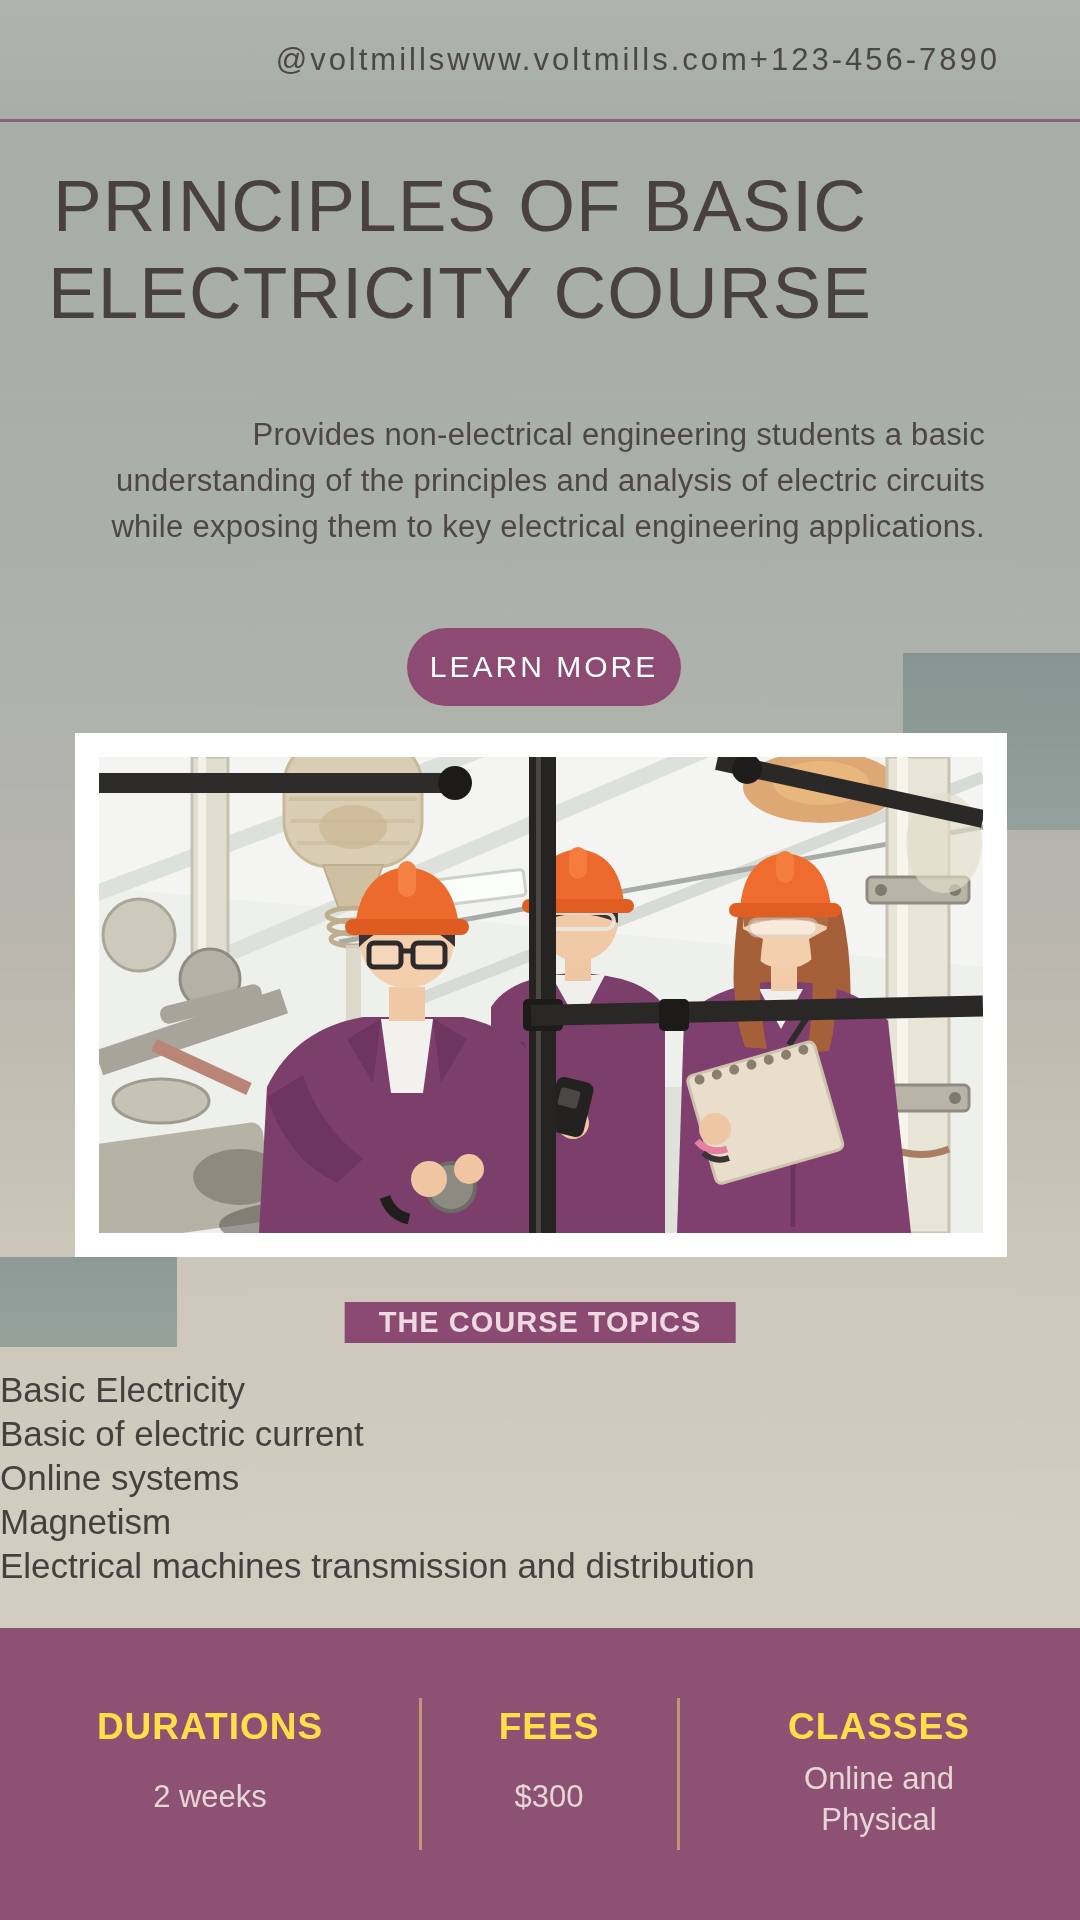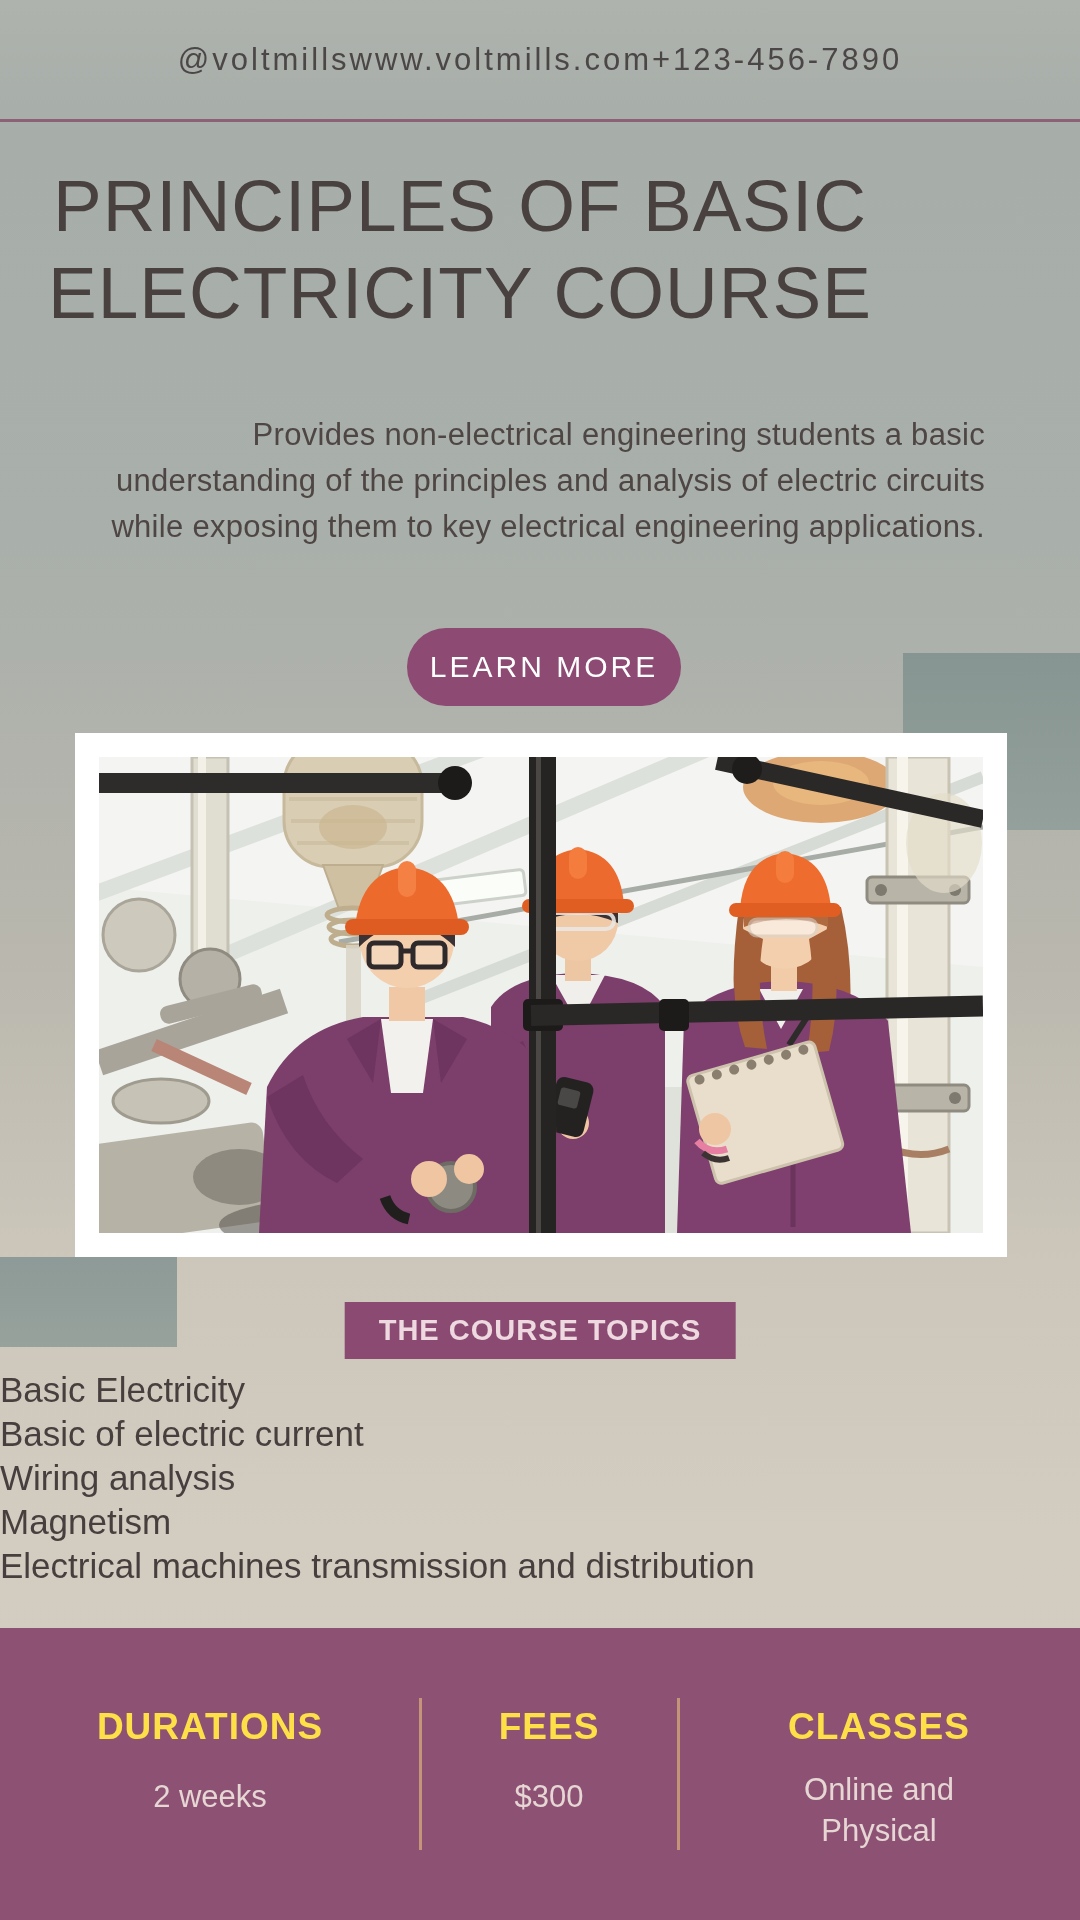--- a/index.html
+++ b/index.html
@@ -4,22 +4,22 @@
 <style>
   html,body{margin:0;padding:0;background:#888;}
   .poster{
     position:relative;width:1080px;height:1920px;overflow:hidden;
     font-family:"Liberation Sans", sans-serif;
     background:linear-gradient(180deg,#aeb3ae 0%,#a7ada8 7%,#a9afaa 28%,#b9b7ae 50%,#cdc7bb 66%,#d3ccc1 80%,#d2cbc0 100%);
   }
   
   .header{
     position:absolute;top:0;left:0;width:1080px;height:120px;
-    display:flex;align-items:center;justify-content:center;
-    padding:0 64px;box-sizing:border-box;
+    display:flex;align-items:center;justify-content:flex-end;
+    padding:0 80px;box-sizing:border-box;
     color:#4b4746;font-size:31px;letter-spacing:3px;
   }
   .header-divider{position:absolute;top:119px;left:0;width:1080px;height:3px;background:#8c6176;}
   
   .title{
     position:absolute;top:162px;left:0;width:920px;text-align:center;
     color:#494140;font-size:73px;line-height:87px;letter-spacing:1px;font-weight:400;
   }
   .description{
     position:absolute;top:412px;left:95px;width:890px;text-align:right;
@@ -39,40 +39,40 @@
     background:linear-gradient(180deg,#8d9a97,#97a29c);}
   
   .photo-frame{
     position:absolute;left:75px;top:733px;width:932px;height:524px;background:#ffffff;
     box-sizing:border-box;padding:24px;
   }
   .photo-frame svg{display:block;width:100%;height:100%;}
   
   .topics-banner{
     position:absolute;top:1302px;left:540px;transform:translateX(-50%);
-    height:41px;padding:8px 34px;background:#8a4a71;
+    height:41px;padding:0 34px;background:#8a4a71;
     display:flex;align-items:center;justify-content:center;
     color:#eed9e1;font-size:29px;font-weight:700;letter-spacing:1px;white-space:nowrap;
   }
   .topics-list{
     position:absolute;top:1368px;left:0;width:1080px;
     color:#463f3e;font-size:35px;line-height:44px;
   }
   
   .footer{
     position:absolute;top:1628px;left:0;width:1080px;height:292px;background:#8d5174;
     display:flex;align-items:flex-start;
   }
   .footer-col{display:flex;flex-direction:column;align-items:center;box-sizing:border-box;padding-top:78px;}
   .footer-col.c1{width:420px;}
   .footer-col.c2{width:258px;}
   .footer-col.c3{width:402px;}
   .footer-label{color:#fde047;font-size:37px;font-weight:700;letter-spacing:1px;}
   .footer-value{color:#e6d6d4;font-size:31px;margin-top:28px;text-align:center;line-height:41px;}
-  .footer-col.c3 .footer-value{margin-top:21px;max-width:230px;}
+  .footer-col.c3 .footer-value{margin-top:10px;max-width:230px;}
   .footer-divider{position:absolute;top:70px;width:3px;height:152px;background:#c49479;}
   .footer-divider.d1{left:419px;}
   .footer-divider.d2{left:677px;}
 </style>
 </head>
 <body>
 
 <div class="poster">
 
   <div class="header">
@@ -227,21 +227,21 @@
       <rect x="424" y="242" width="40" height="32" rx="5" fill="#1d1b1a"></rect>
       <rect x="432" y="248" width="452" height="21" fill="#2a2826" transform="rotate(-1.2 432 258)"></rect>
       <rect x="560" y="242" width="30" height="32" rx="5" fill="#1d1b1a"></rect>
     </svg>
   </div>
 
   <div class="topics-banner">THE COURSE TOPICS</div>
   <div class="topics-list">
     <div>Basic Electricity</div>
     <div>Basic of electric current</div>
-    <div>Wiring analysis</div>
+    <div>Online systems</div>
     <div>Magnetism</div>
     <div>Electrical machines transmission and distribution</div>
   </div>
 
   <div class="footer">
     <div class="footer-col c1">
       <div class="footer-label">DURATIONS</div>
       <div class="footer-value">2 weeks</div>
     </div>
     <div class="footer-col c2">

